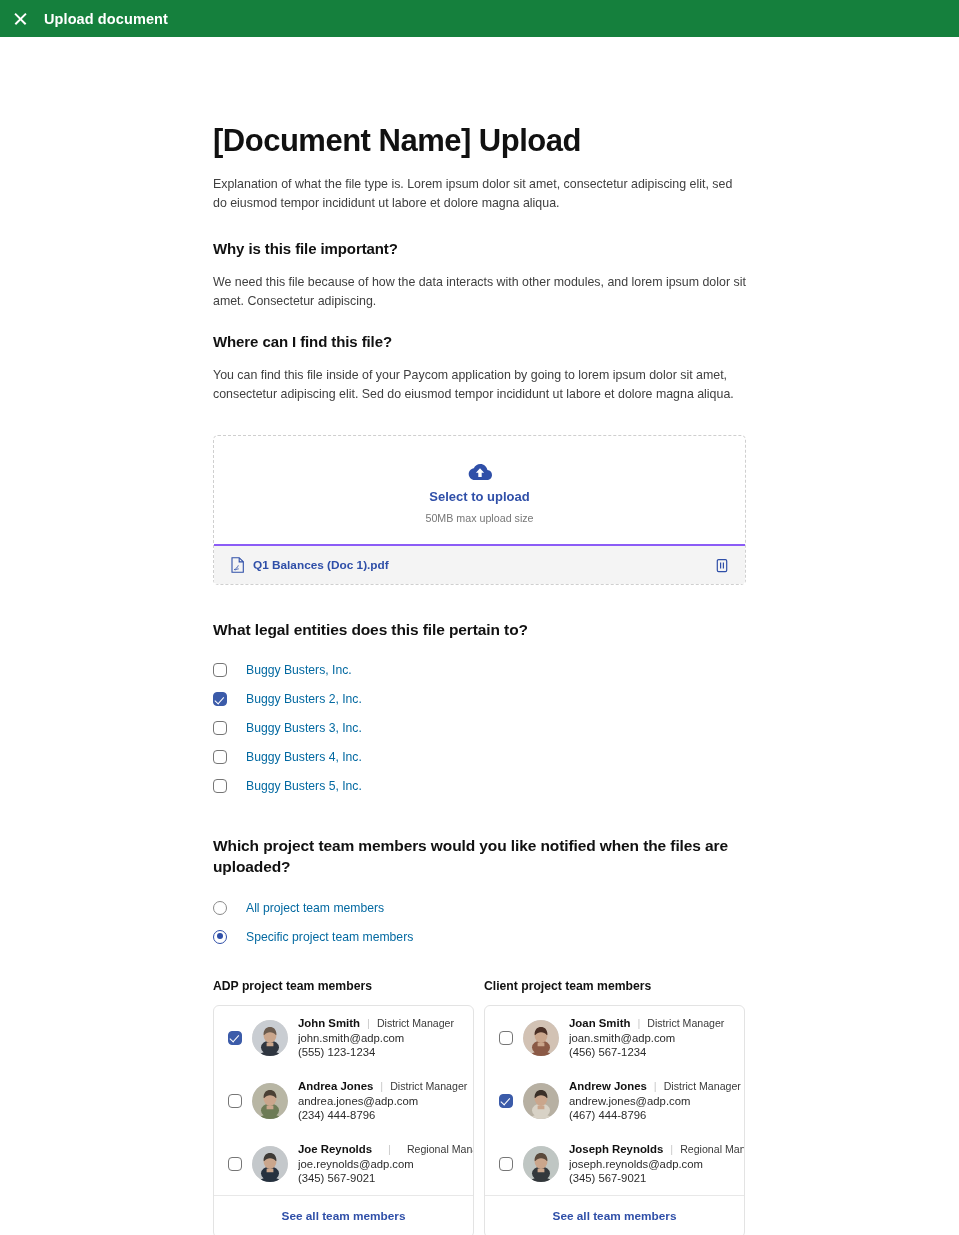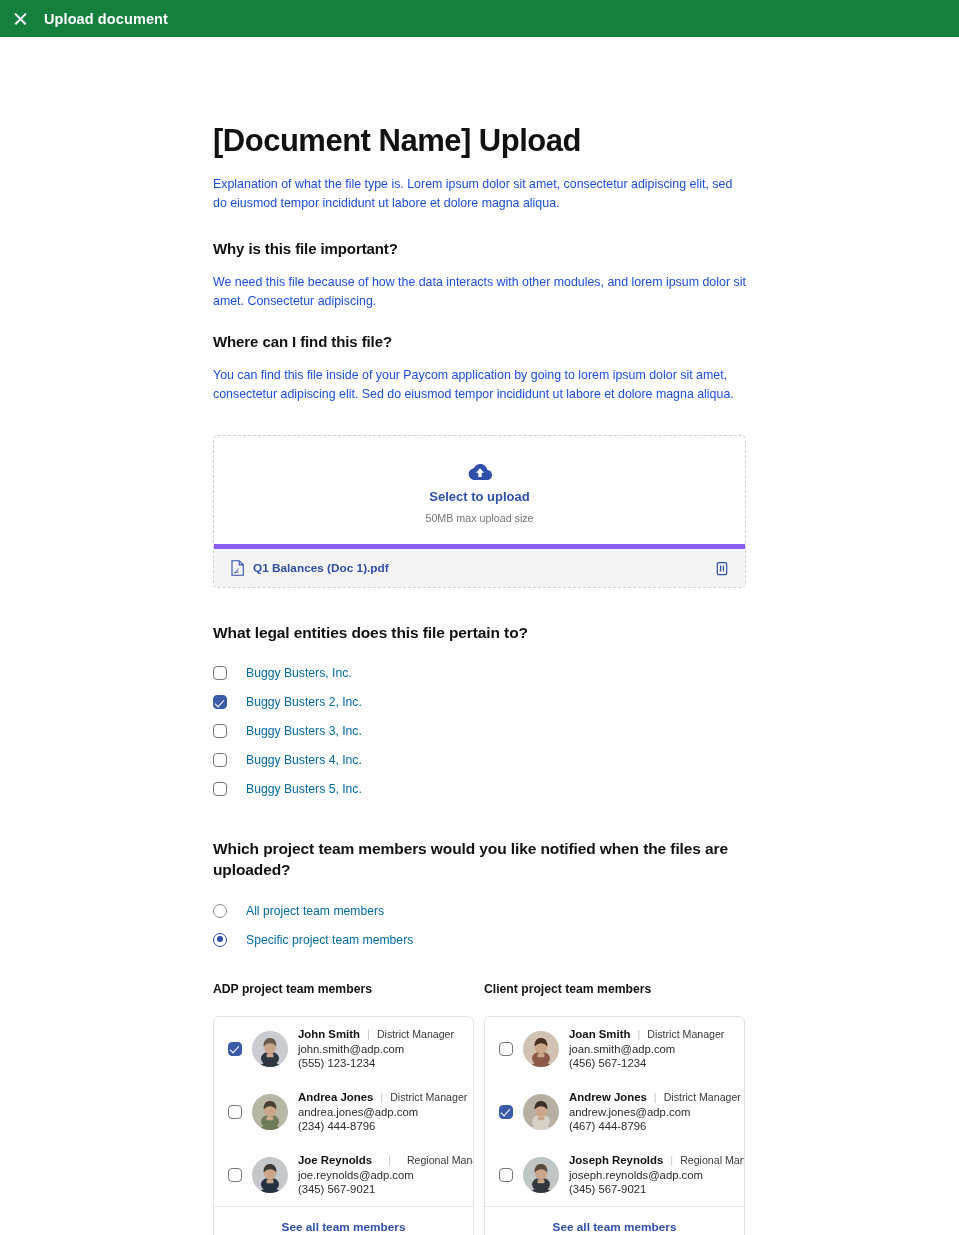--- a/index.html
+++ b/index.html
@@ -58,21 +58,21 @@
     font-size: 31px;
     line-height: 1.15;
     font-weight: bold;
     margin: 38px 0 0 0;
     letter-spacing: -0.5px;
     color: #111111;
   }
   p.body-text {
     font-size: 12.4px;
     line-height: 1.55;
-    color: #1d4ed8;
+    color: #404040;
     margin: 16px 0 0 0;
   }
   h2.sub-head {
     font-size: 15px;
     font-weight: bold;
     margin: 27px 0 0 0;
     color: #111111;
     letter-spacing: -0.1px;
   }
   h2.sub-head.tight { margin-top: 21px; }
@@ -105,21 +105,21 @@
     color: #2f4fa8;
     cursor: pointer;
   }
   .dz-max {
     margin-top: 8px;
     font-size: 10.7px;
     color: #777777;
   }
   .file-row {
     background: #f4f4f4;
-    border-top: 5px solid #8b5cf6;
+    border-top: 2px solid #8b5cf6;
     display: flex;
     align-items: center;
     padding: 11px 16px 11px 17px;
     gap: 9px;
   }
   .file-name {
     font-size: 11.8px;
     font-weight: bold;
     color: #2f4fa8;
     flex: 1 1 auto;
@@ -195,21 +195,21 @@
   .team-wrap {
     margin-top: 28px;
     display: flex;
     gap: 10px;
   }
   .team-col { width: 261px; }
   .team-col-head {
     font-size: 12.2px;
     font-weight: bold;
     color: #111111;
-    margin-bottom: 20px;
+    margin-bottom: 12px;
   }
   .team-card {
     border: 1px solid #e3e3e3;
     border-radius: 6px;
     background: #ffffff;
     overflow: hidden;
   }
   .member {
     display: flex;
     align-items: center;

